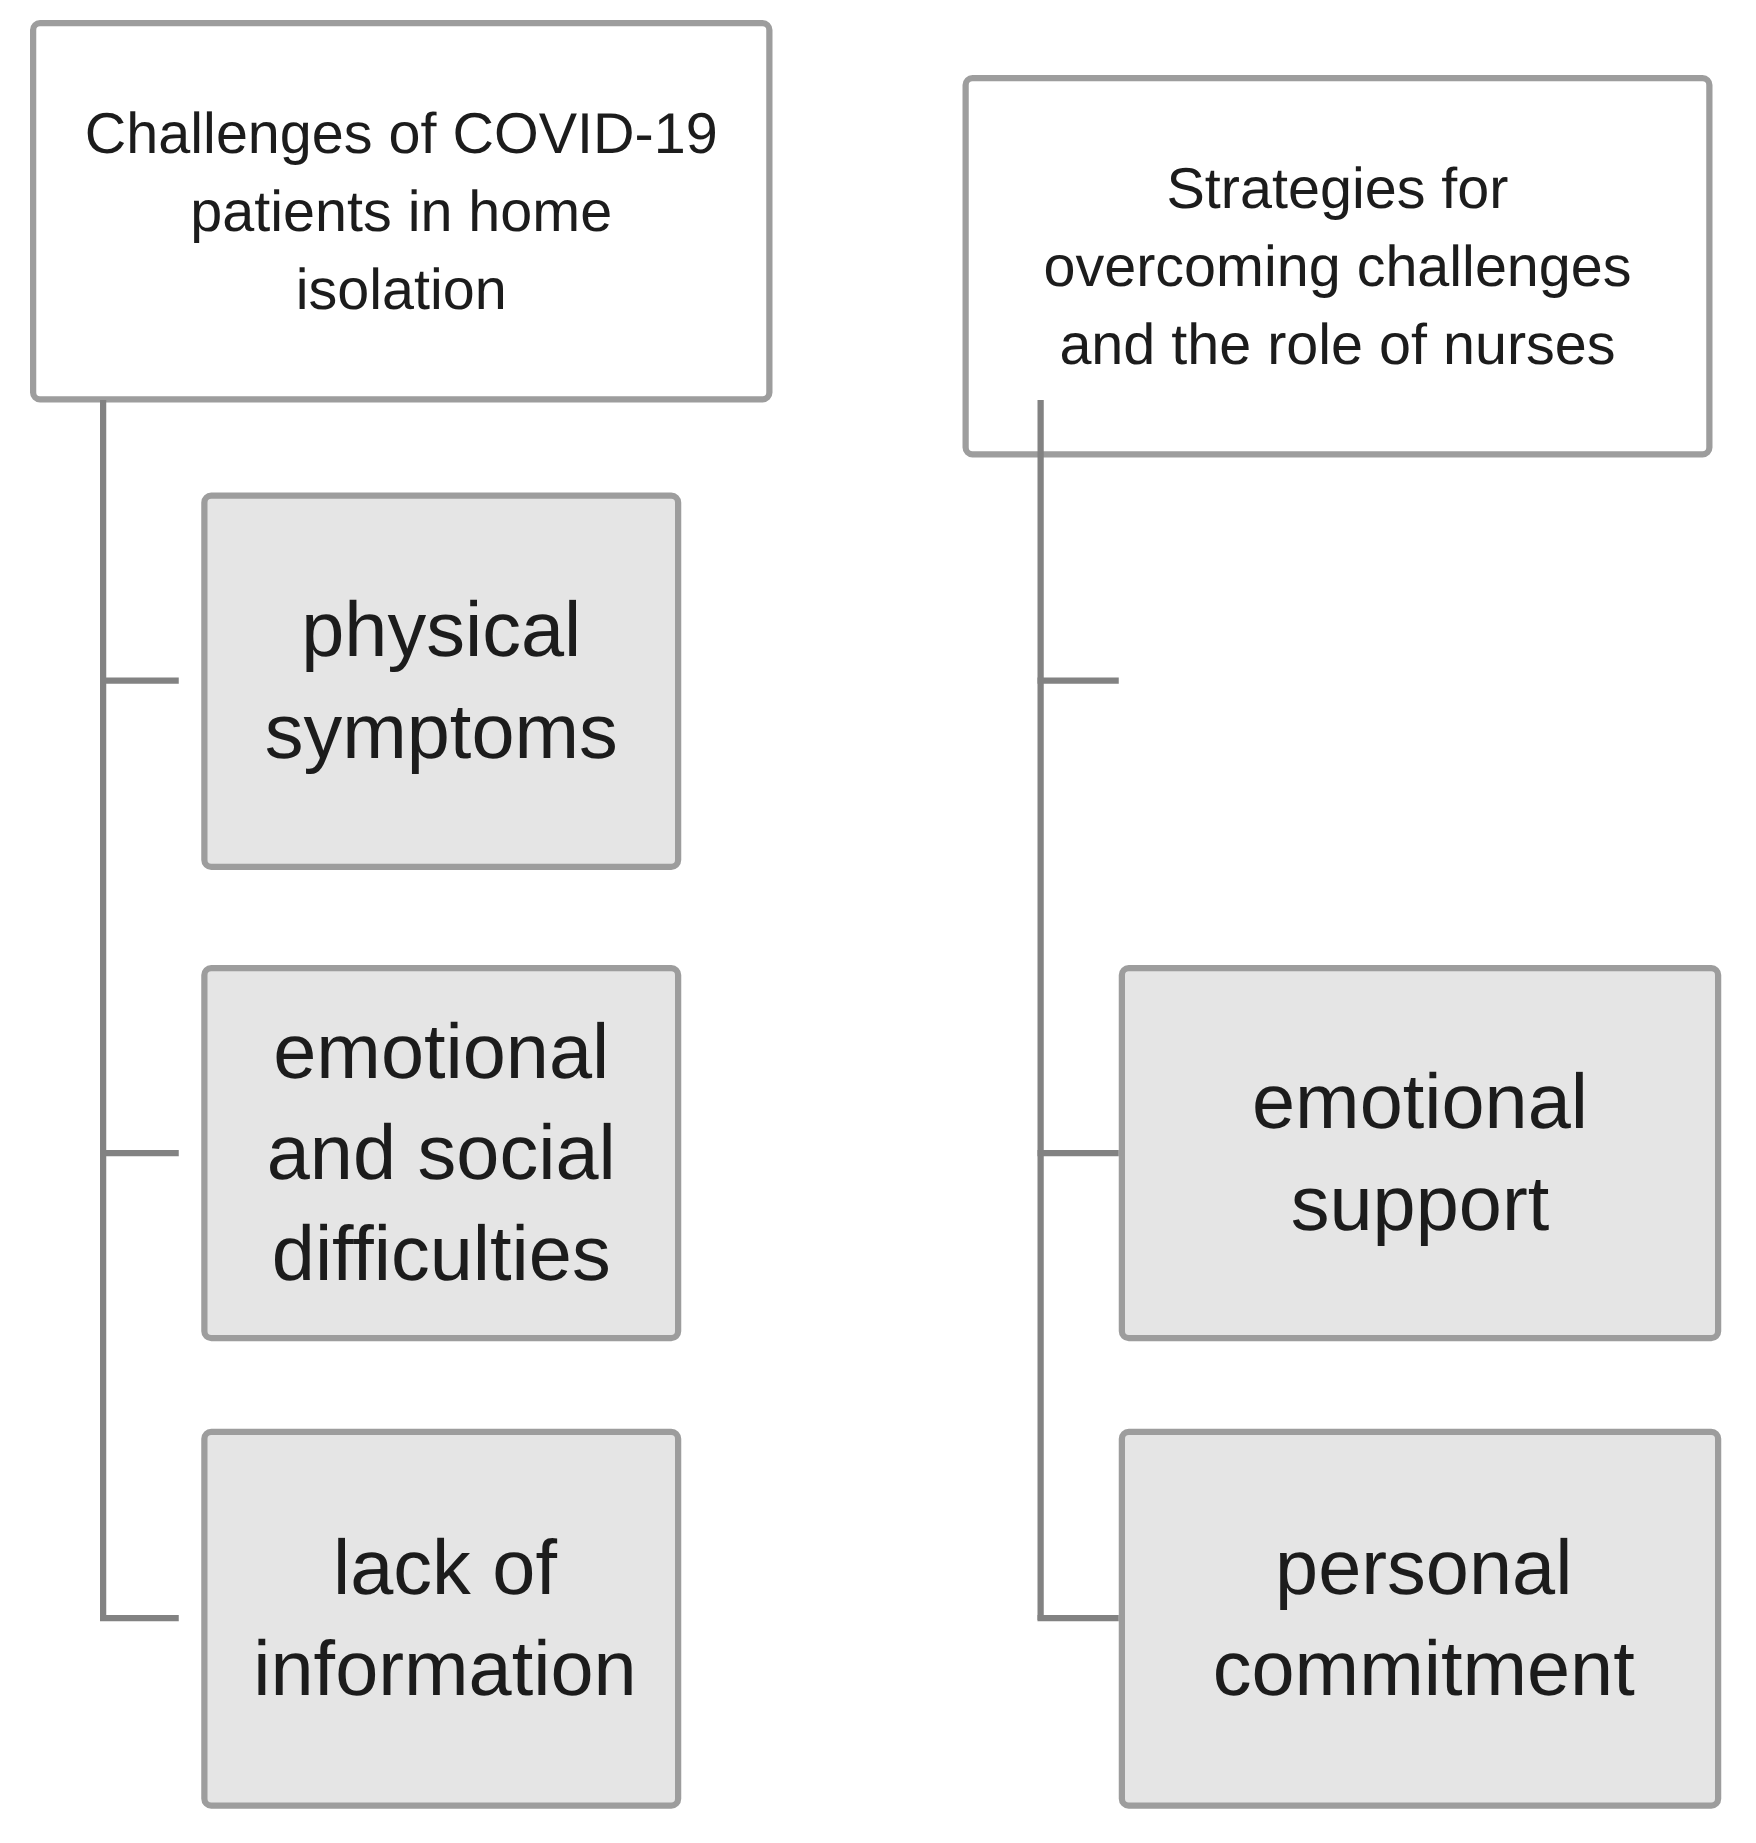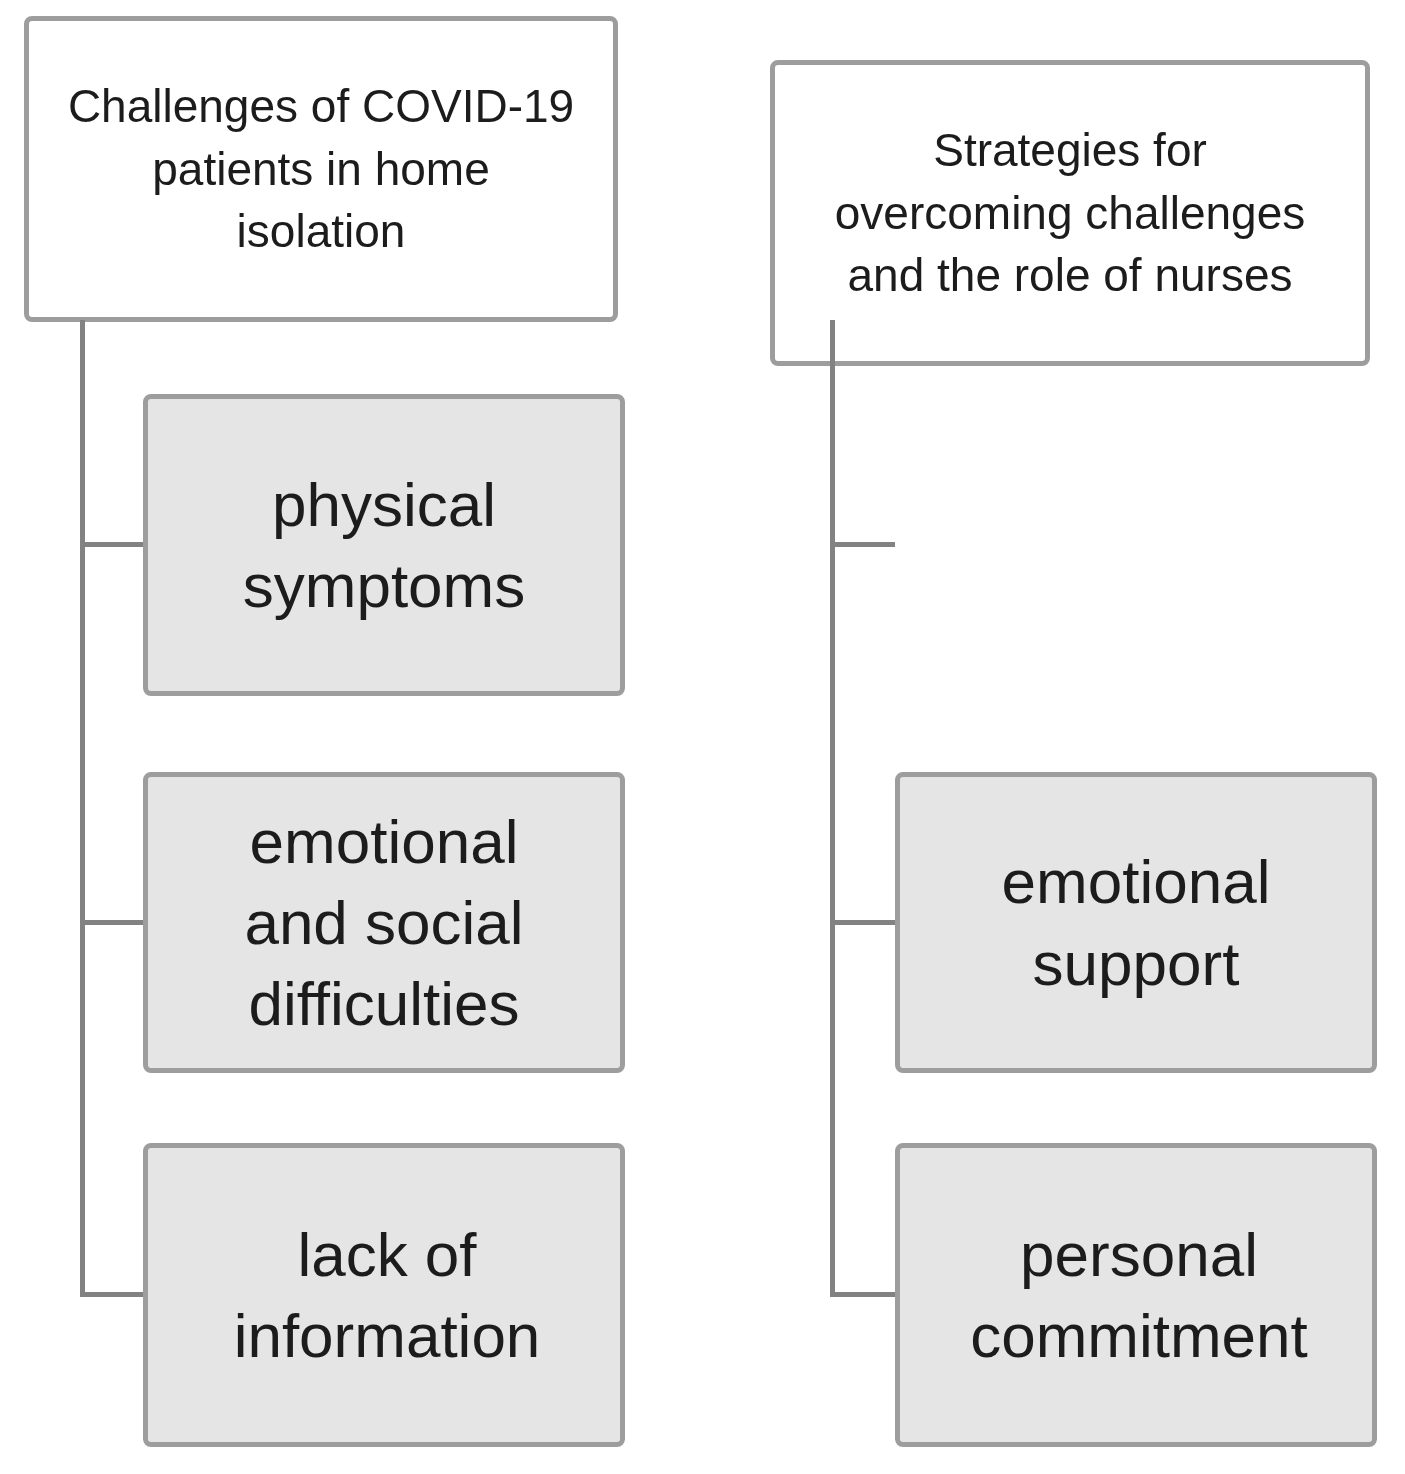--- a/index.html
+++ b/index.html
@@ -39,21 +39,21 @@
     line-height: 1.31;
   }
   .connector {
     position: absolute;
     background: var(--connector-color, #828282);
   }
 
   
   .root-left   { left: 24px;  top: 16px;   width: 594px; height: 306px; }
   .vline-left  { left: 80px;  top: 320px;  width: 5px;   height: 976px; }
-  .child-left  { left: 143px; width: 482px; }
+  .child-left  { left: 161px; width: 384px; }
   .stub-left   { left: 80px;  width: 63px; height: 5px; }
 
   
   .root-right  { left: 770px; top: 16px;   width: 600px; height: 306px; margin-top: 44px; }
   .vline-right { left: 830px; top: 320px;  width: 5px;   height: 976px; }
   .child-right { left: 895px; width: 482px; }
   .stub-right  { left: 830px; width: 65px; height: 5px; }
 
   
   .row-1 { top: 394px;  height: 302px; }

